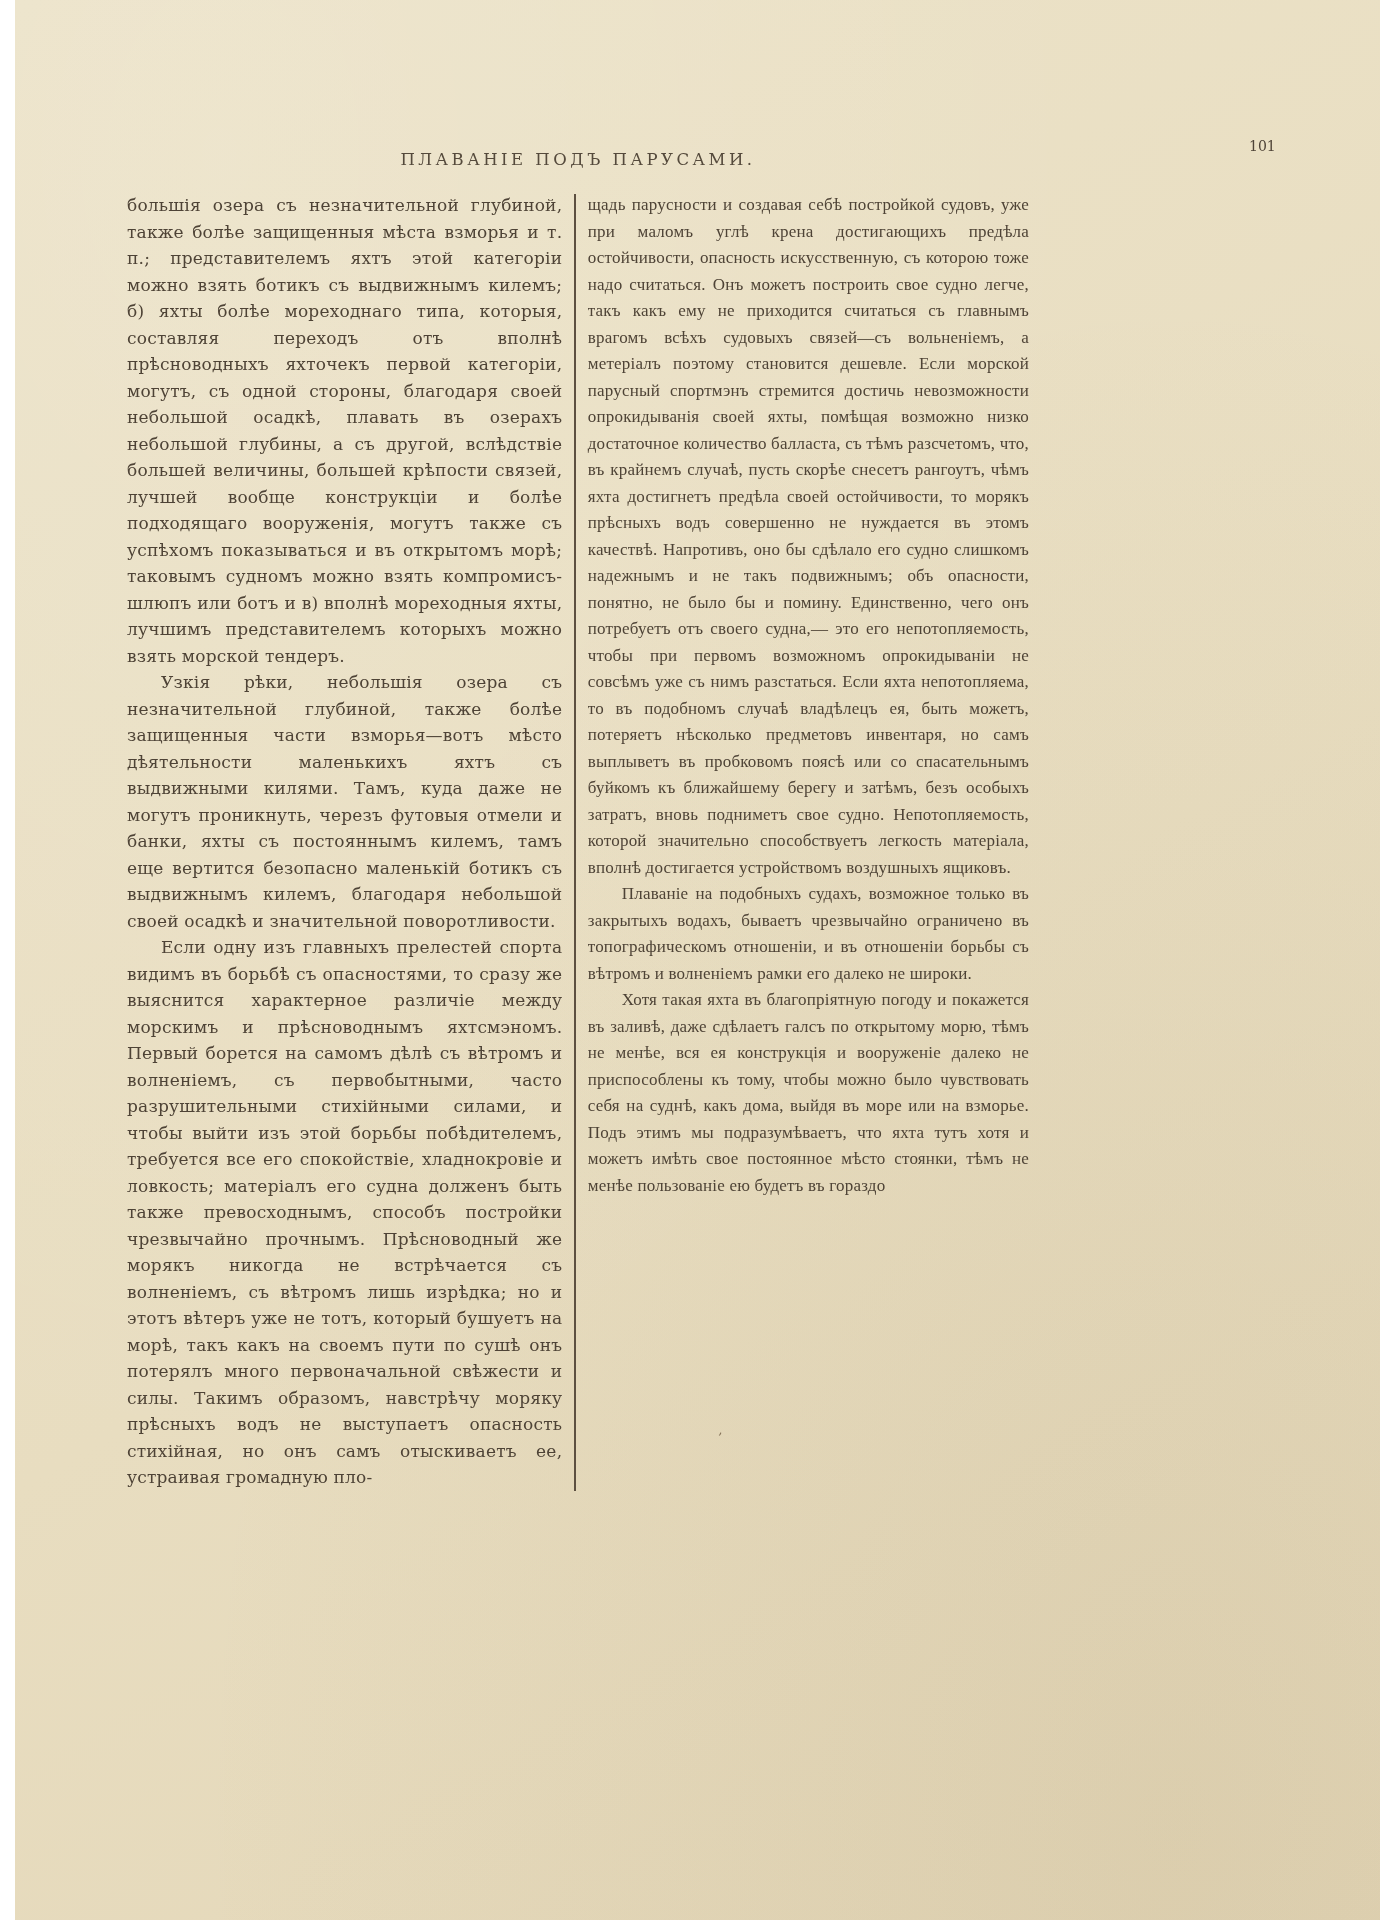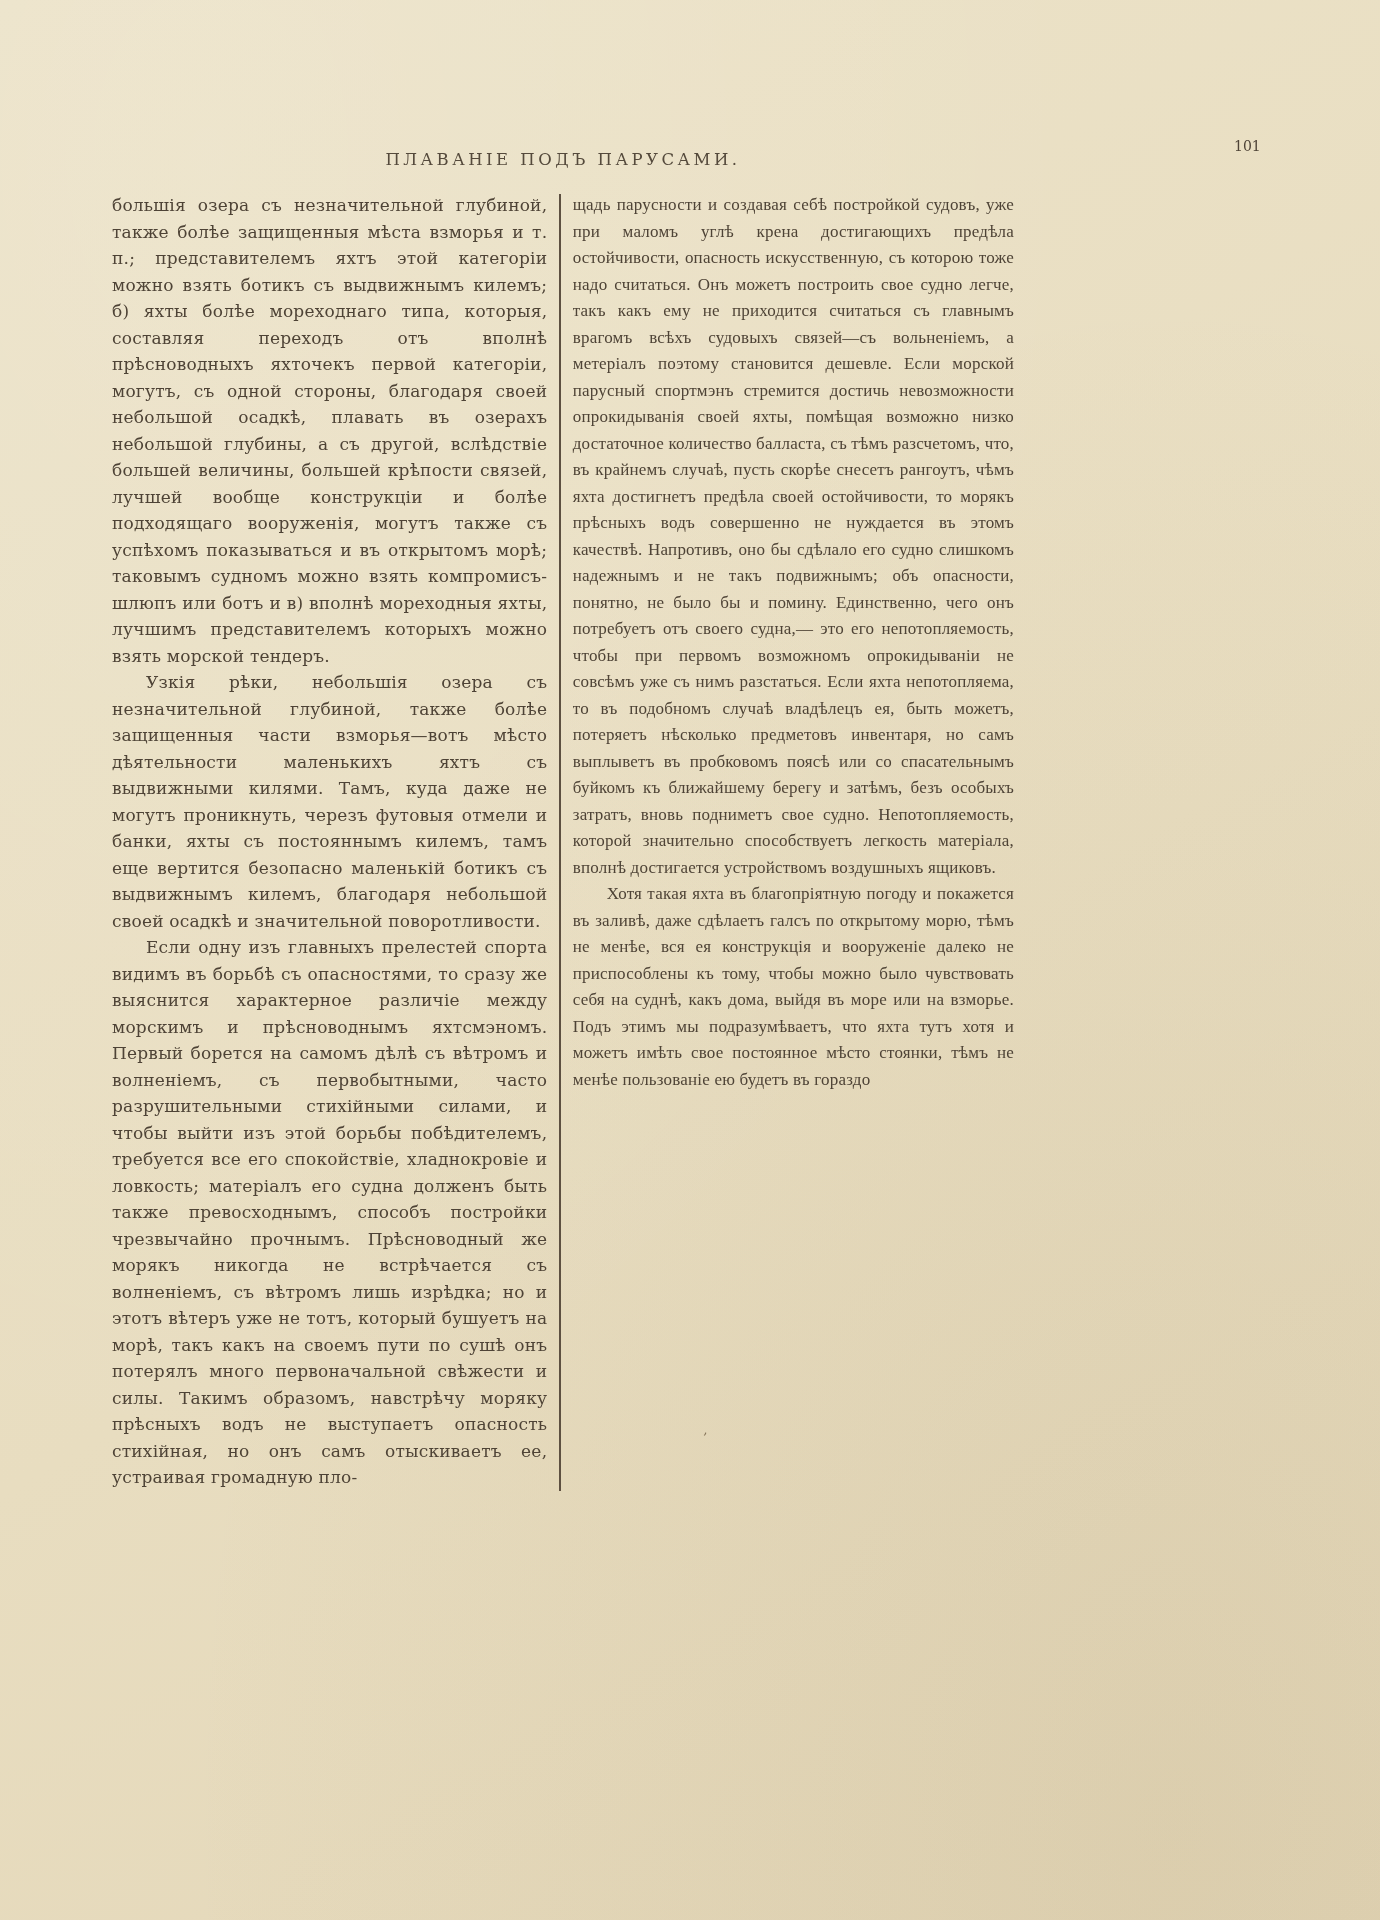--- a/index.html
+++ b/index.html
@@ -13,20 +13,21 @@
     overflow: hidden;
     font-family: "DejaVu Serif", "Liberation Serif", serif;
   }
   .page {
     position: absolute;
     inset: 0;
     background:
       radial-gradient(ellipse at 15% 8%, rgba(255,255,255,0.10), rgba(255,255,255,0) 55%),
       radial-gradient(ellipse at 85% 95%, rgba(120,95,45,0.08), rgba(120,95,45,0) 60%),
       linear-gradient(150deg, #ece3c9 0%, #e8ddc0 55%, #e3d6b7 100%);
+    margin-left: 15px;
   }
   .running-head {
     position: absolute;
     top: 0;
     left: 0;
     width: 100%;
     height: 190px;
   }
   .header-title {
     position: absolute;
@@ -101,20 +102,21 @@
     <div class="col left">
       <p class="cont">большія озера съ незначительной глубиной, также болѣе защищенныя мѣста взморья и т. п.; представителемъ яхтъ этой категоріи можно взять ботикъ съ выдвижнымъ килемъ; б) яхты болѣе мореходнаго типа, которыя, составляя переходъ отъ вполнѣ прѣсноводныхъ яхточекъ первой категоріи, могутъ, съ одной стороны, благодаря своей небольшой осадкѣ, плавать въ озерахъ небольшой глубины, а съ другой, вслѣдствіе большей величины, большей крѣпости связей, лучшей вообще конструкціи и болѣе подходящаго вооруженія, могутъ также съ успѣхомъ показываться и въ открытомъ морѣ; таковымъ судномъ можно взять компромисъ-шлюпъ или ботъ и в) вполнѣ мореходныя яхты, лучшимъ представителемъ которыхъ можно взять морской тендеръ.</p>
       <p>Узкія рѣки, небольшія озера съ незначительной глубиной, также болѣе защищенныя части взморья—вотъ мѣсто дѣятельности маленькихъ яхтъ съ выдвижными килями. Тамъ, куда даже не могутъ проникнуть, черезъ футовыя отмели и банки, яхты съ постояннымъ килемъ, тамъ еще вертится безопасно маленькій ботикъ съ выдвижнымъ килемъ, благодаря небольшой своей осадкѣ и значительной поворотливости.</p>
       <p>Если одну изъ главныхъ прелестей спорта видимъ въ борьбѣ съ опасностями, то сразу же выяснится характерное различіе между морскимъ и прѣсноводнымъ яхтсмэномъ. Первый борется на самомъ дѣлѣ съ вѣтромъ и волненіемъ, съ первобытными, часто разрушительными стихійными силами, и чтобы выйти изъ этой борьбы побѣдителемъ, требуется все его спокойствіе, хладнокровіе и ловкость; матеріалъ его судна долженъ быть также превосходнымъ, способъ постройки чрезвычайно прочнымъ. Прѣсноводный же морякъ никогда не встрѣчается съ волненіемъ, съ вѣтромъ лишь изрѣдка; но и этотъ вѣтеръ уже не тотъ, который бушуетъ на морѣ, такъ какъ на своемъ пути по сушѣ онъ потерялъ много первоначальной свѣжести и силы. Такимъ образомъ, навстрѣчу моряку прѣсныхъ водъ не выступаетъ опасность стихійная, но онъ самъ отыскиваетъ ее, устраивая громадную пло-</p>
     </div>
 
     <div class="divider"></div>
 
     <div class="col right">
       <p class="cont">щадь парусности и создавая себѣ постройкой судовъ, уже при маломъ углѣ крена достигающихъ предѣла остойчивости, опасность искусственную, съ которою тоже надо считаться. Онъ можетъ построить свое судно легче, такъ какъ ему не приходится считаться съ главнымъ врагомъ всѣхъ судовыхъ связей—съ вольненіемъ, а метеріалъ поэтому становится дешевле. Если морской парусный спортмэнъ стремится достичь невозможности опрокидыванія своей яхты, помѣщая возможно низко достаточное количество балласта, съ тѣмъ разсчетомъ, что, въ крайнемъ случаѣ, пусть скорѣе снесетъ рангоутъ, чѣмъ яхта достигнетъ предѣла своей остойчивости, то морякъ прѣсныхъ водъ совершенно не нуждается въ этомъ качествѣ. Напротивъ, оно бы сдѣлало его судно слишкомъ надежнымъ и не такъ подвижнымъ; объ опасности, понятно, не было бы и помину. Единственно, чего онъ потребуетъ отъ своего судна,— это его непотопляемость, чтобы при первомъ возможномъ опрокидываніи не совсѣмъ уже съ нимъ разстаться. Если яхта непотопляема, то въ подобномъ случаѣ владѣлецъ ея, быть можетъ, потеряетъ нѣсколько предметовъ инвентаря, но самъ выплыветъ въ пробковомъ поясѣ или со спасательнымъ буйкомъ къ ближайшему берегу и затѣмъ, безъ особыхъ затратъ, вновь подниметъ свое судно. Непотопляемость, которой значительно способствуетъ легкость матеріала, вполнѣ достигается устройствомъ воздушныхъ ящиковъ.</p>
+      <p>Плаваніе на подобныхъ судахъ, возможное только въ закрытыхъ водахъ, бываетъ чрезвычайно ограничено въ топографическомъ отношеніи, и въ отношеніи борьбы съ вѣтромъ и волненіемъ рамки его далеко не широки.</p>
       <p>Хотя такая яхта въ благопріятную погоду и покажется въ заливѣ, даже сдѣлаетъ галсъ по открытому морю, тѣмъ не менѣе, вся ея конструкція и вооруженіе далеко не приспособлены къ тому, чтобы можно было чувствовать себя на суднѣ, какъ дома, выйдя въ море или на взморье. Подъ этимъ мы подразумѣваетъ, что яхта тутъ хотя и можетъ имѣть свое постоянное мѣсто стоянки, тѣмъ не менѣе пользованіе ею будетъ въ гораздо</p>
     </div>
 
   </div>
 
   <span class="speck">ʼ</span>
 
 </div>
 
 </body></html>

